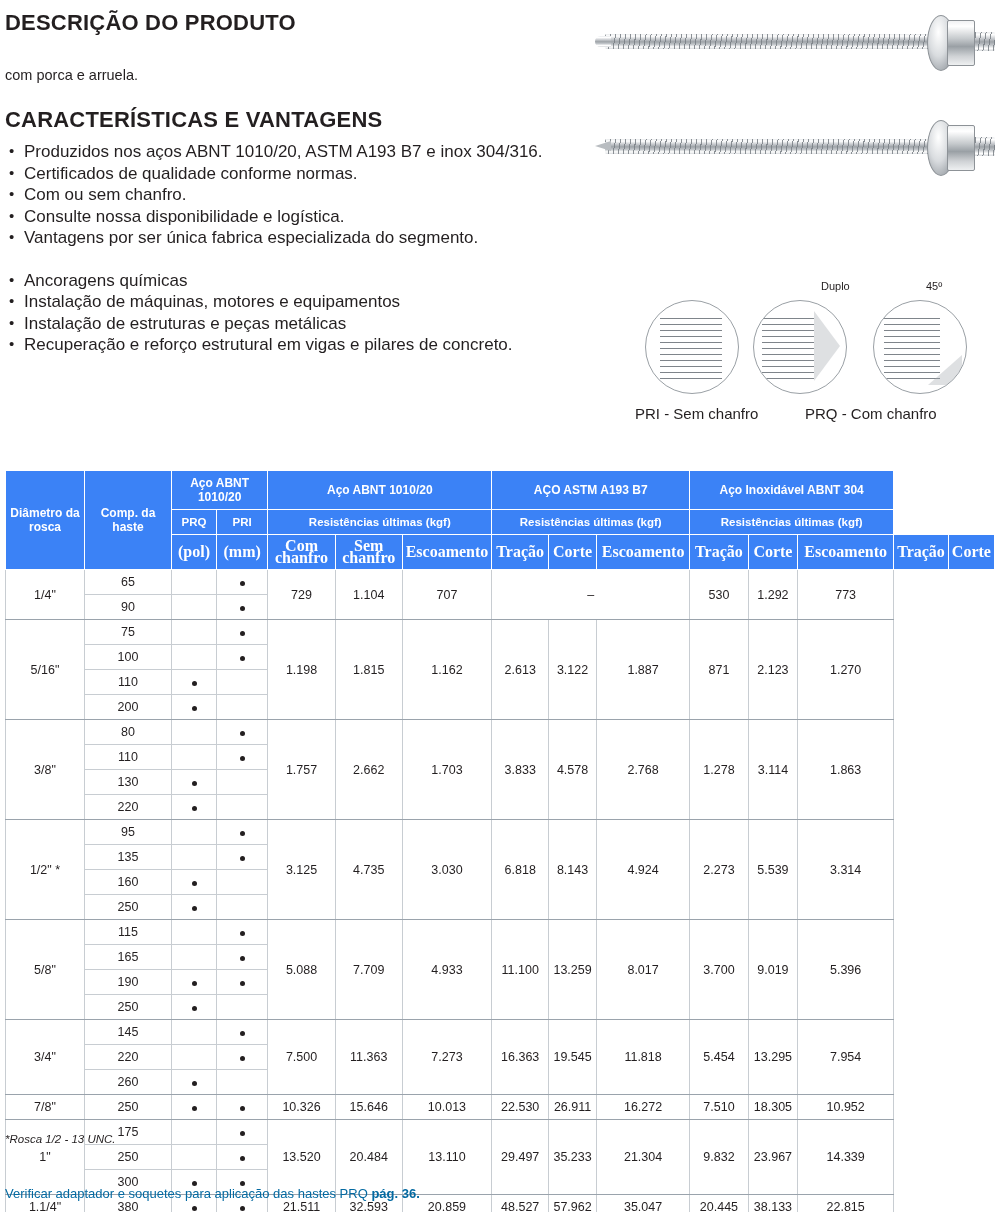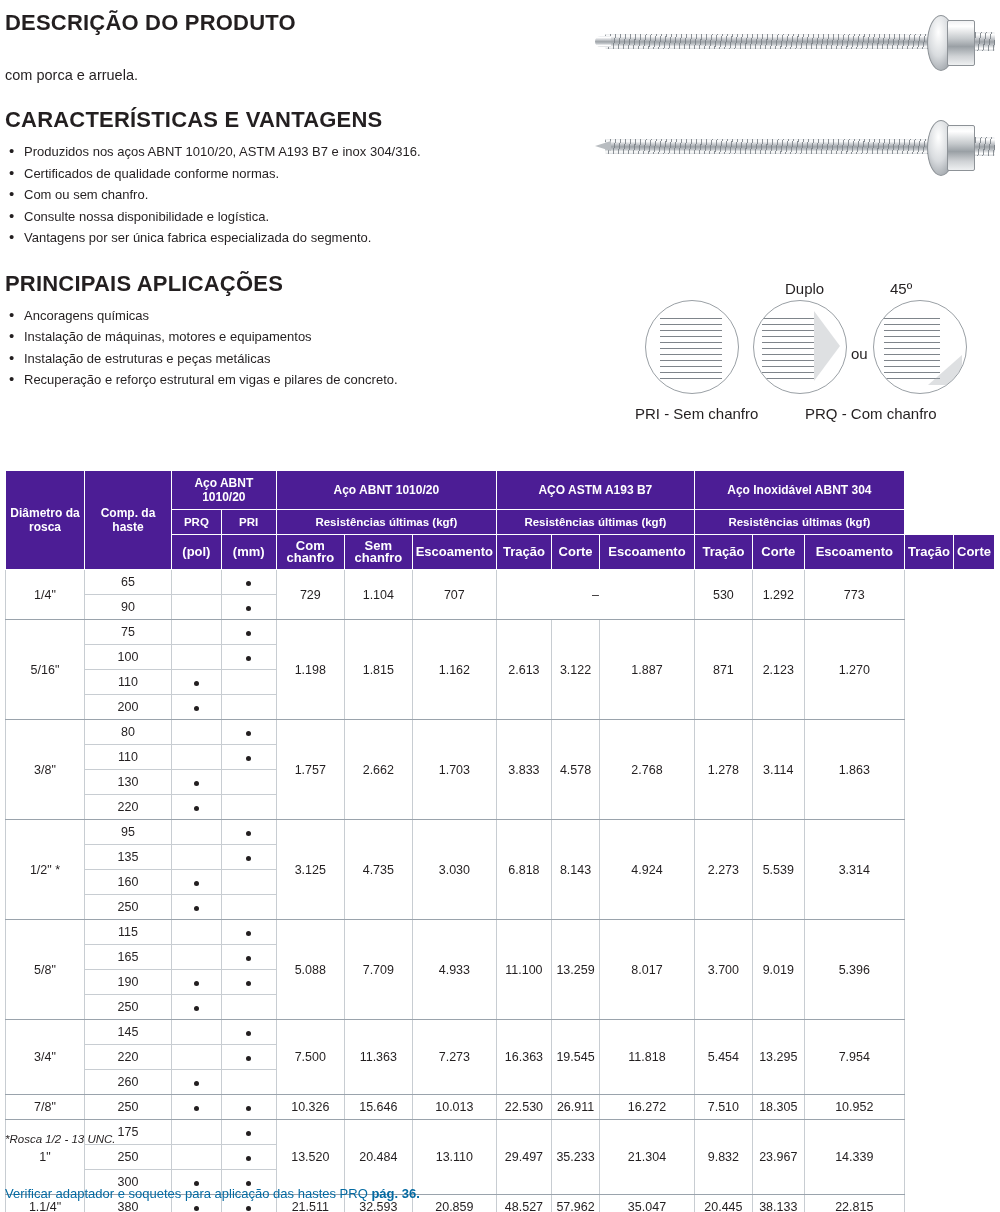--- a/index.html
+++ b/index.html
@@ -41,21 +41,21 @@
     margin: 0 0 22px 0;
   }
   ul.bullets {
     list-style: none;
     margin: 0 0 22px 0;
     padding: 0;
   }
   ul.bullets li {
     position: relative;
     padding-left: 19px;
-    font-size: 13px;
+    font-size: 17px;
     line-height: 20.5px;
     margin-bottom: 1px;
   }
   ul.bullets li:before {
     content: "\2022";
     position: absolute;
     left: 4px;
     top: -1px;
     font-size: 15px;
     color: #231f20;
@@ -123,22 +123,23 @@
   }
   .circ .hatch {
     position: absolute;
     left: 14px; top: 12px;
     width: 62px; height: 66px;
     background-image: repeating-linear-gradient(
       0deg, rgba(120,126,132,.95) 0 1.5px, rgba(255,255,255,0) 1.5px 6px);
   }
   .lbl-small {
     position: absolute;
-    font-size: 15px;
-    color: #231f20;
+    font-size: 11px;
+    color: #231f20;
+    margin-left: 36px;
   }
   .lbl-cap {
     position: absolute;
     font-size: 15px;
     color: #231f20;
   }
 
   
   table.specs {
     position: absolute;
@@ -148,35 +149,36 @@
     width: 990px;
     font-size: 12px;
     color: #231f20;
   }
   table.specs th, table.specs td {
     border: 1px solid #ffffff;
     text-align: center;
     vertical-align: middle;
   }
   table.specs thead th {
-    background: #4c1d95;
+    background: #3b82f6;
     color: #ffffff;
     font-weight: bold;
     padding: 5px 3px;
     line-height: 14px;
     font-size: 12px;
   }
   table.specs thead th.sub {
     font-weight: bold;
     font-size: 11.5px;
   }
   table.specs thead th.tiny {
     font-weight: bold;
-    font-size: 13px;
+    font-size: 16px;
     line-height: 12px;
+    font-family: Liberation Serif, serif;
   }
   table.specs tbody td {
     border: 1px solid #c8cdd2;
     background: #ffffff;
     padding: 3px 2px;
     height: 18px;
     font-size: 12.5px;
   }
   td.groupcell {
     border-top: 1px solid #9aa3ac !important;
@@ -223,21 +225,20 @@
 
     <h2 class="sec">CARACTERÍSTICAS E VANTAGENS</h2>
     <ul class="bullets">
       <li>Produzidos nos aços ABNT 1010/20, ASTM A193 B7 e inox 304/316.</li>
       <li>Certificados de qualidade conforme normas.</li>
       <li>Com ou sem chanfro.</li>
       <li>Consulte nossa disponibilidade e logística.</li>
       <li>Vantagens por ser única fabrica especializada do segmento.</li>
     </ul>
 
-    <h2 class="sec">PRINCIPAIS APLICAÇÕES</h2>
     <ul class="bullets">
       <li>Ancoragens químicas</li>
       <li>Instalação de máquinas, motores e equipamentos</li>
       <li>Instalação  de estruturas e peças metálicas</li>
       <li>Recuperação e reforço estrutural em vigas e pilares de concreto.</li>
     </ul>
   </div>
 
   <div class="art">
 

